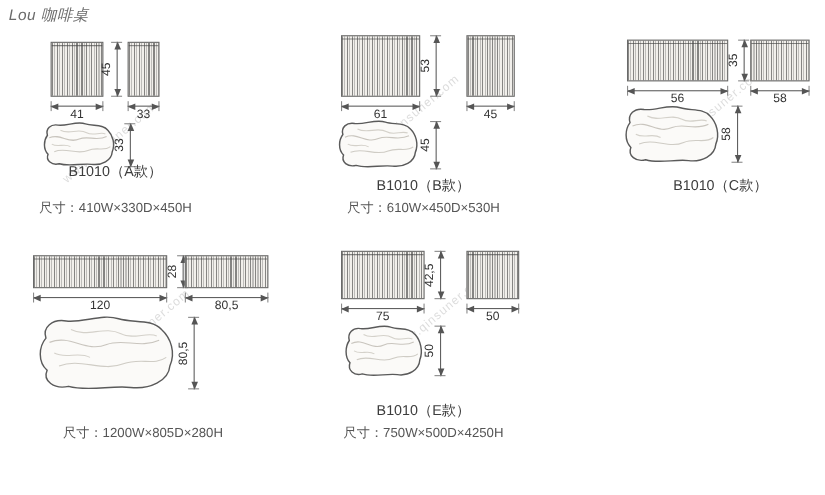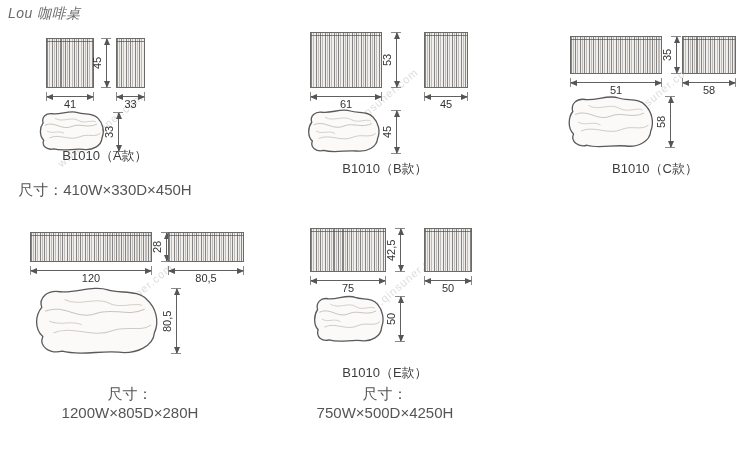--- a/index.html
+++ b/index.html
@@ -59,21 +59,21 @@
   .dim-v .tick.t { top:0; } .dim-v .tick.b { bottom:0; }
   .dim-v .arw { position:absolute; left:7.5px; width:0; height:0;
     border-left:3px solid transparent; border-right:3px solid transparent; }
   .dim-v .arw.t { top:0; border-bottom:7px solid #555; }
   .dim-v .arw.b { bottom:0; border-top:7px solid #555; }
   .dim-v .num { position:absolute; left:-5px; top:0; height:100%;
     writing-mode:vertical-rl; transform:rotate(180deg); text-align:center;
     font-size:11px; color:#333; line-height:13px; white-space:nowrap; }
 
   .variant-label { position:absolute; text-align:center; font-size:13px; color:#3d3d3d; }
-  .variant-size  { position:absolute; text-align:center; font-size:15px; color:#555; }
+  .variant-size  { position:absolute; text-align:center; font-size:12px; color:#555; }
 </style>
 </head>
 <body>
 
 <svg width="0" height="0" style="position:absolute" aria-hidden="true">
   <defs>
     <g id="blobshape">
       <path d="M26,10 C14,8 6,16 9,26 C3,34 2,48 10,56 C6,66 16,74 28,71 C44,76 64,70 80,72 C96,74 112,66 113,52 C118,40 114,26 106,18 C98,8 82,12 70,8 C56,3 40,12 26,10 Z" fill="#fbfaf8" stroke="#5a5a5a" stroke-width="1.3" vector-effect="non-scaling-stroke"></path>
       <path d="M12,30 C30,22 42,40 60,32 C74,26 88,36 104,28" fill="none" stroke="#c9c5be" stroke-width="1" vector-effect="non-scaling-stroke"></path>
       <path d="M20,52 C38,44 56,58 74,50 C88,44 100,52 110,44" fill="none" stroke="#cfccc5" stroke-width="1" vector-effect="non-scaling-stroke"></path>
@@ -167,40 +167,41 @@
       </svg>
     <div class="dim dim-v" style="left:86px;top:86px;height:44px;">
       <span class="line"></span>
       <span class="tick t"></span>
         <span class="tick b"></span>
       <span class="arw t"></span>
         <span class="arw b"></span>
       <span class="num">45</span>
     </div>
     <div class="variant-label" style="left:0px;top:136px;width:170px;">B1010（B款）</div>
+    <div class="variant-size" style="left:0px;top:157px;width:170px;">尺寸：610W×450D×530H</div>
   </div>
 
   <div class="variant" style="left:560px;top:28px;width:190px;height:180px;">
     <div class="view" style="left:10px;top:8px;width:92px;height:38px;"></div>
     <div class="dim dim-v" style="left:106px;top:8px;height:38px;">
       <span class="line"></span>
       <span class="tick t"></span>
         <span class="tick b"></span>
       <span class="arw t"></span>
         <span class="arw b"></span>
       <span class="num">35</span>
     </div>
     <div class="view" style="left:122px;top:8px;width:54px;height:38px;"></div>
     <div class="dim dim-h" style="left:10px;top:50px;width:92px;">
       <span class="line"></span>
       <span class="tick l"></span>
         <span class="tick r"></span>
       <span class="arw l"></span>
         <span class="arw r"></span>
-      <span class="num">51</span>
+      <span class="num">56</span>
     </div>
     <div class="dim dim-h" style="left:122px;top:50px;width:54px;">
       <span class="line"></span>
       <span class="tick l"></span>
         <span class="tick r"></span>
       <span class="arw l"></span>
         <span class="arw r"></span>
       <span class="num">58</span>
     </div>
     <svg class="blob" style="left:6px;top:64px;width:90px;height:60px;" viewBox="0 0 120 80" preserveAspectRatio="none">

